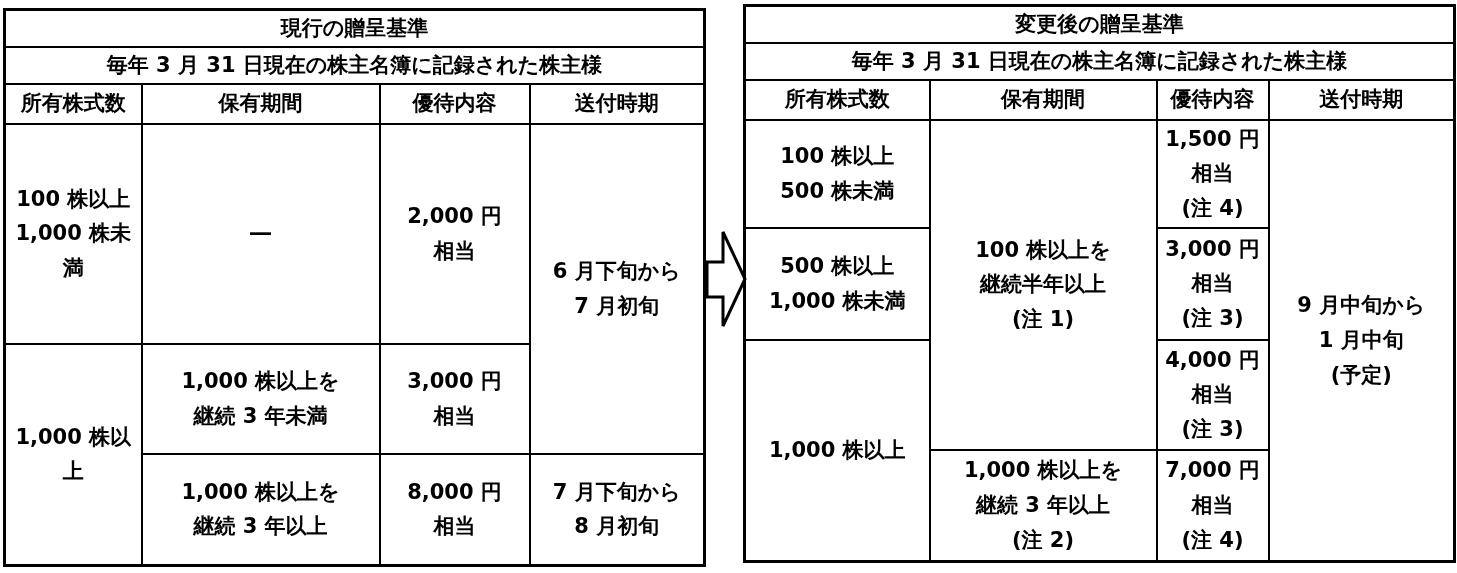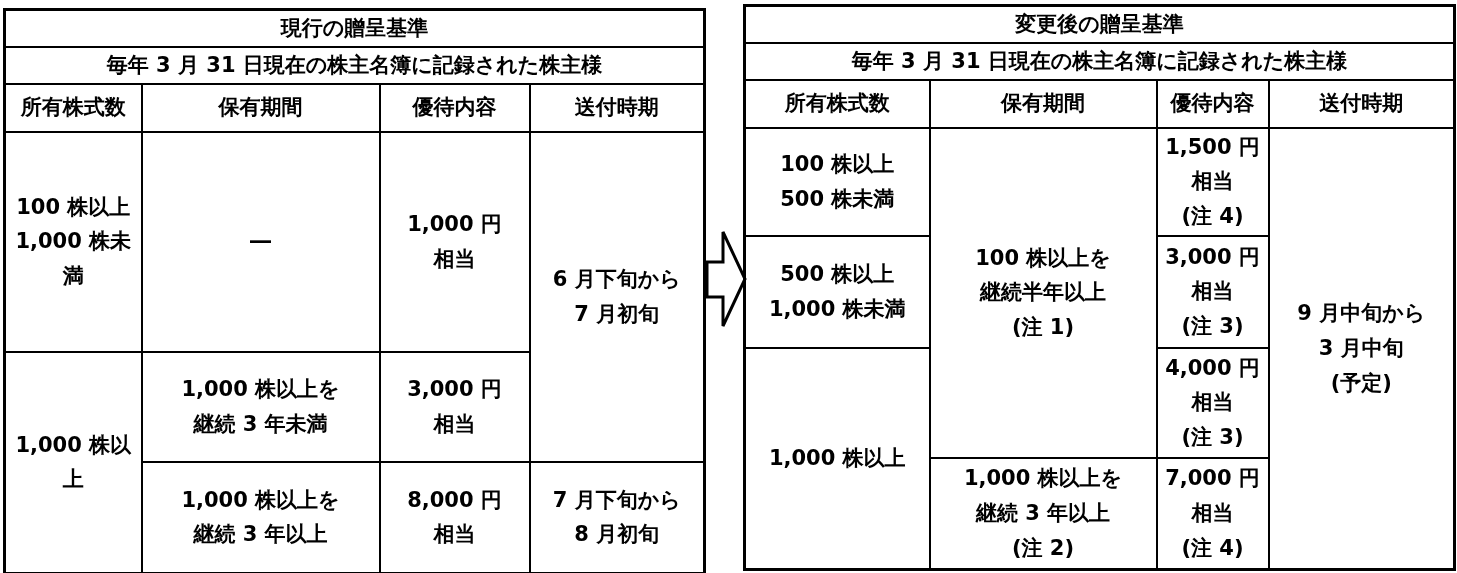--- a/index.html
+++ b/index.html
@@ -27,21 +27,21 @@
     font-weight:bold;
     line-height:1.65;
     white-space:pre-line;
     overflow:hidden;
   }
   td.title-cell{font-size:22px;}
   td.subtitle-cell{font-size:21px;}
   td.head-cell{font-size:21px;}
   tr.h36{height:36px;}
   tr.h37{height:37px;}
-  tr.h40{height:48px;}
+  tr.h40{height:40px;}
   tr.h108{height:108px;}
   tr.h110{height:110px;}
   tr.h112{height:112px;}
   tr.h220{height:220px;}
   #change-arrow{
     position:absolute;
     left:704px;top:229px;
     width:44px;height:100px;
   }
 </style>
@@ -67,21 +67,21 @@
     <tr class="h40">
       <td class="head-cell">所有株式数</td>
       <td class="head-cell">保有期間</td>
       <td class="head-cell">優待内容</td>
       <td class="head-cell">送付時期</td>
     </tr>
     <tr class="h220">
       <td>100 株以上
 1,000 株未満</td>
       <td>―</td>
-      <td>1,000 円
+      <td>2,000 円
 相当</td>
       <td rowspan="2">6 月下旬から
 7 月初旬</td>
     </tr>
     <tr class="h110">
       <td rowspan="2">1,000 株以上</td>
       <td>1,000 株以上を
 継続 3 年未満</td>
       <td>3,000 円
 相当</td>
@@ -124,21 +124,21 @@
     <tr class="h108">
       <td>100 株以上
 500 株未満</td>
       <td rowspan="3">100 株以上を
 継続半年以上
 (注 1)</td>
       <td>1,500 円
 相当
 (注 4)</td>
       <td rowspan="4">9 月中旬から
-3 月中旬
+1 月中旬
 (予定)</td>
     </tr>
     <tr class="h112">
       <td>500 株以上
 1,000 株未満</td>
       <td>3,000 円
 相当
 (注 3)</td>
     </tr>
     <tr class="h110">

